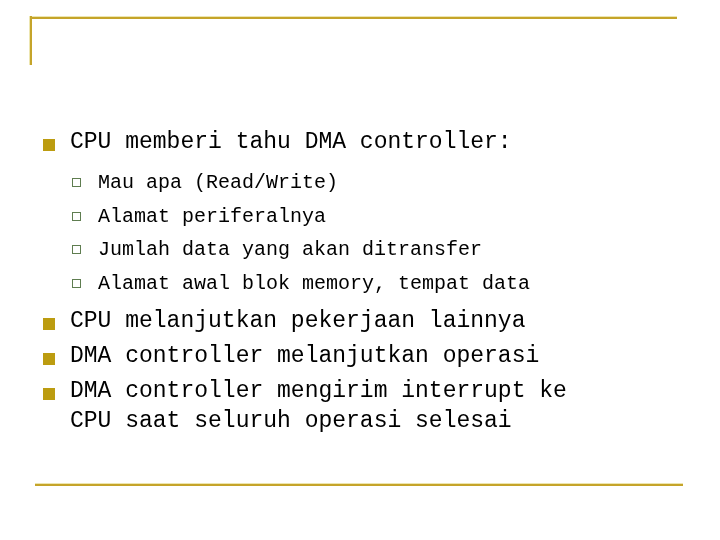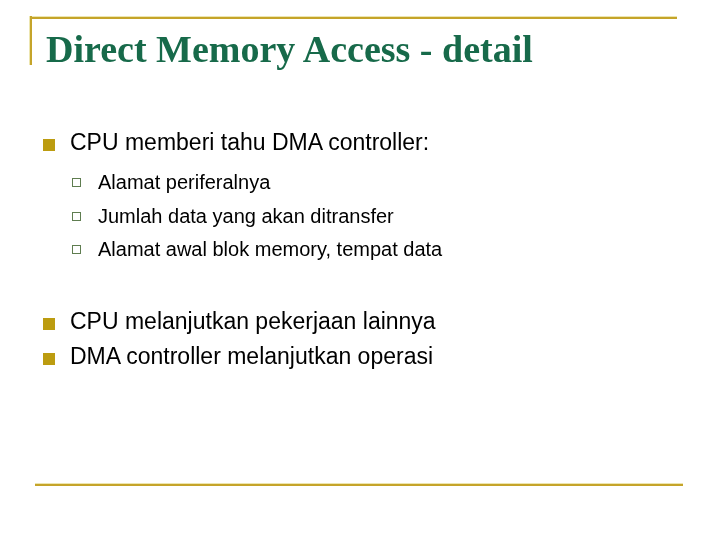--- a/index.html
+++ b/index.html
@@ -50,21 +50,21 @@
     left: 46px; top: 26px;
     width: 640px;
     font-family: "Liberation Serif", serif;
     font-weight: bold;
     font-size: 38px;
     line-height: 46px;
     color: var(--title-green);
     white-space: nowrap;
   }
 
-  .content { position: absolute; left: 0; top: 0; width: 720px; height: 540px; }
+  .content { position: absolute; left: 0; top: 0; width: 720px; height: 540px; font-family: Liberation Mono, monospace; }
 
   .bullet-row {
     position: absolute;
     left: 43px;
     width: 630px;
     font-size: 23px;
     line-height: 30px;
     color: var(--body-text);
   }
   .bullet-row .marker {
@@ -102,30 +102,33 @@
   .sub-row .stext { display: block; margin-left: 26px; white-space: nowrap; }
 </style>
 </head>
 <body>
 
 <div class="slide">
 
   <div class="line-top"></div>
   <div class="line-left"></div>
 
-  <h1 class="title">Direct Memory Access - detail</h1>
 
   <div class="content">
 
     <div class="bullet-row row-main1">
       <span class="marker"></span>
       <span class="btext">CPU memberi tahu DMA controller:</span>
     </div>
 
     <div class="sub-list">
+      <div class="sub-row">
+        <span class="smarker"></span>
+        <span class="stext">Mau apa (Read/Write)</span>
+      </div>
       <div class="sub-row">
         <span class="smarker"></span>
         <span class="stext">Alamat periferalnya</span>
       </div>
       <div class="sub-row">
         <span class="smarker"></span>
         <span class="stext">Jumlah data yang akan ditransfer</span>
       </div>
       <div class="sub-row">
         <span class="smarker"></span>
@@ -136,18 +139,22 @@
     <div class="bullet-row row-main2">
       <span class="marker"></span>
       <span class="btext">CPU melanjutkan pekerjaan lainnya</span>
     </div>
 
     <div class="bullet-row row-main3">
       <span class="marker"></span>
       <span class="btext">DMA controller melanjutkan operasi</span>
     </div>
 
+    <div class="bullet-row row-main4">
+      <span class="marker"></span>
+      <span class="btext">DMA controller mengirim interrupt ke CPU saat seluruh operasi selesai</span>
+    </div>
 
   </div>
 
   <div class="line-bottom"></div>
 
 </div>
 
 </body></html>

